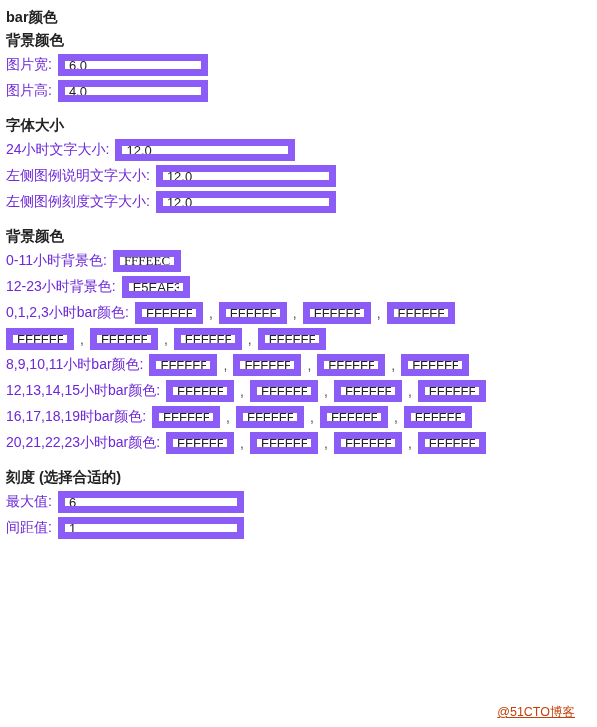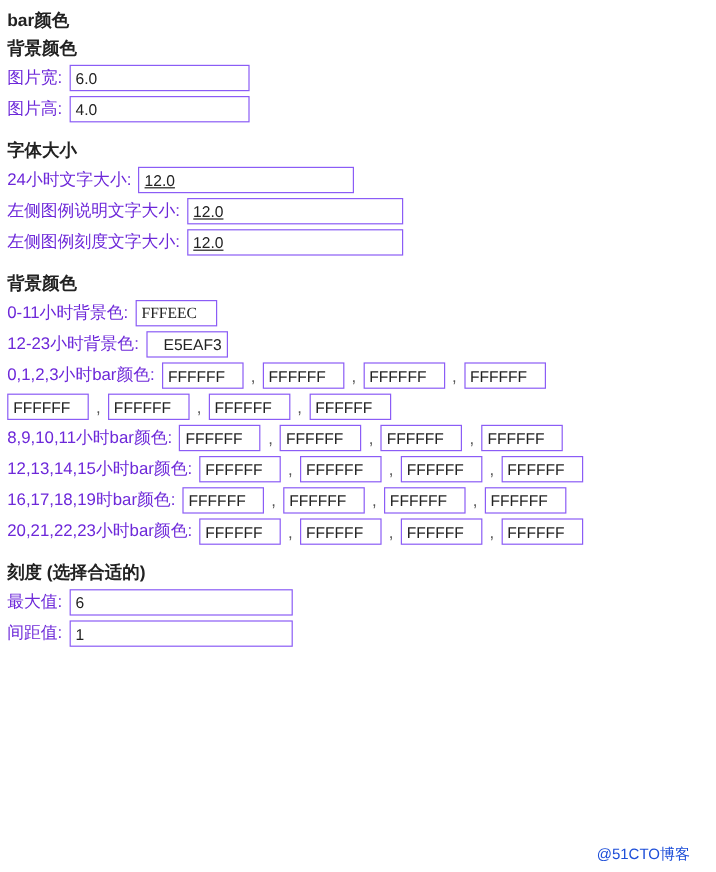--- a/index.html
+++ b/index.html
@@ -26,40 +26,41 @@
     flex-wrap: wrap;
     gap: 0;
   }
   .label {
     color: #6d28d9;
     margin-right: 6px;
     white-space: nowrap;
   }
   input[type=text] {
     height: 22px;
-    border: 1px solid #8b5cf6;
+    border: 7px solid #8b5cf6;
     padding: 0 4px;
     font-size: 13px;
     color: #222;
     background: #fff;
   }
   .inp-w { width: 150px; }
   .inp-f { width: 180px; text-decoration: underline; }
   .inp-c { width: 68px; }
   .swatch1 { background: #FFFEEC; font-family: Liberation Serif, serif; }
   .swatch2 { background: #E5EAF3; text-align: right; }
   .sep { margin: 0 6px 0 6px; color: #555; }
   .inp-scale { width: 186px; }
   .watermark {
     position: absolute;
     right: 16px;
     bottom: 6px;
-    color: #1d4ed8;
+    color: #c2410c;
     font-size: 12.5px;
     font-family: Arial, sans-serif;
+    text-decoration: underline;
   }
   .container { position: relative; min-height: 719px; }
 </style>
 </head>
 <body>
 <div class="container">
 
 <div class="section-title first">bar颜色</div>
 <div class="section-title" style="margin-top:2px;">背景颜色</div>
 

